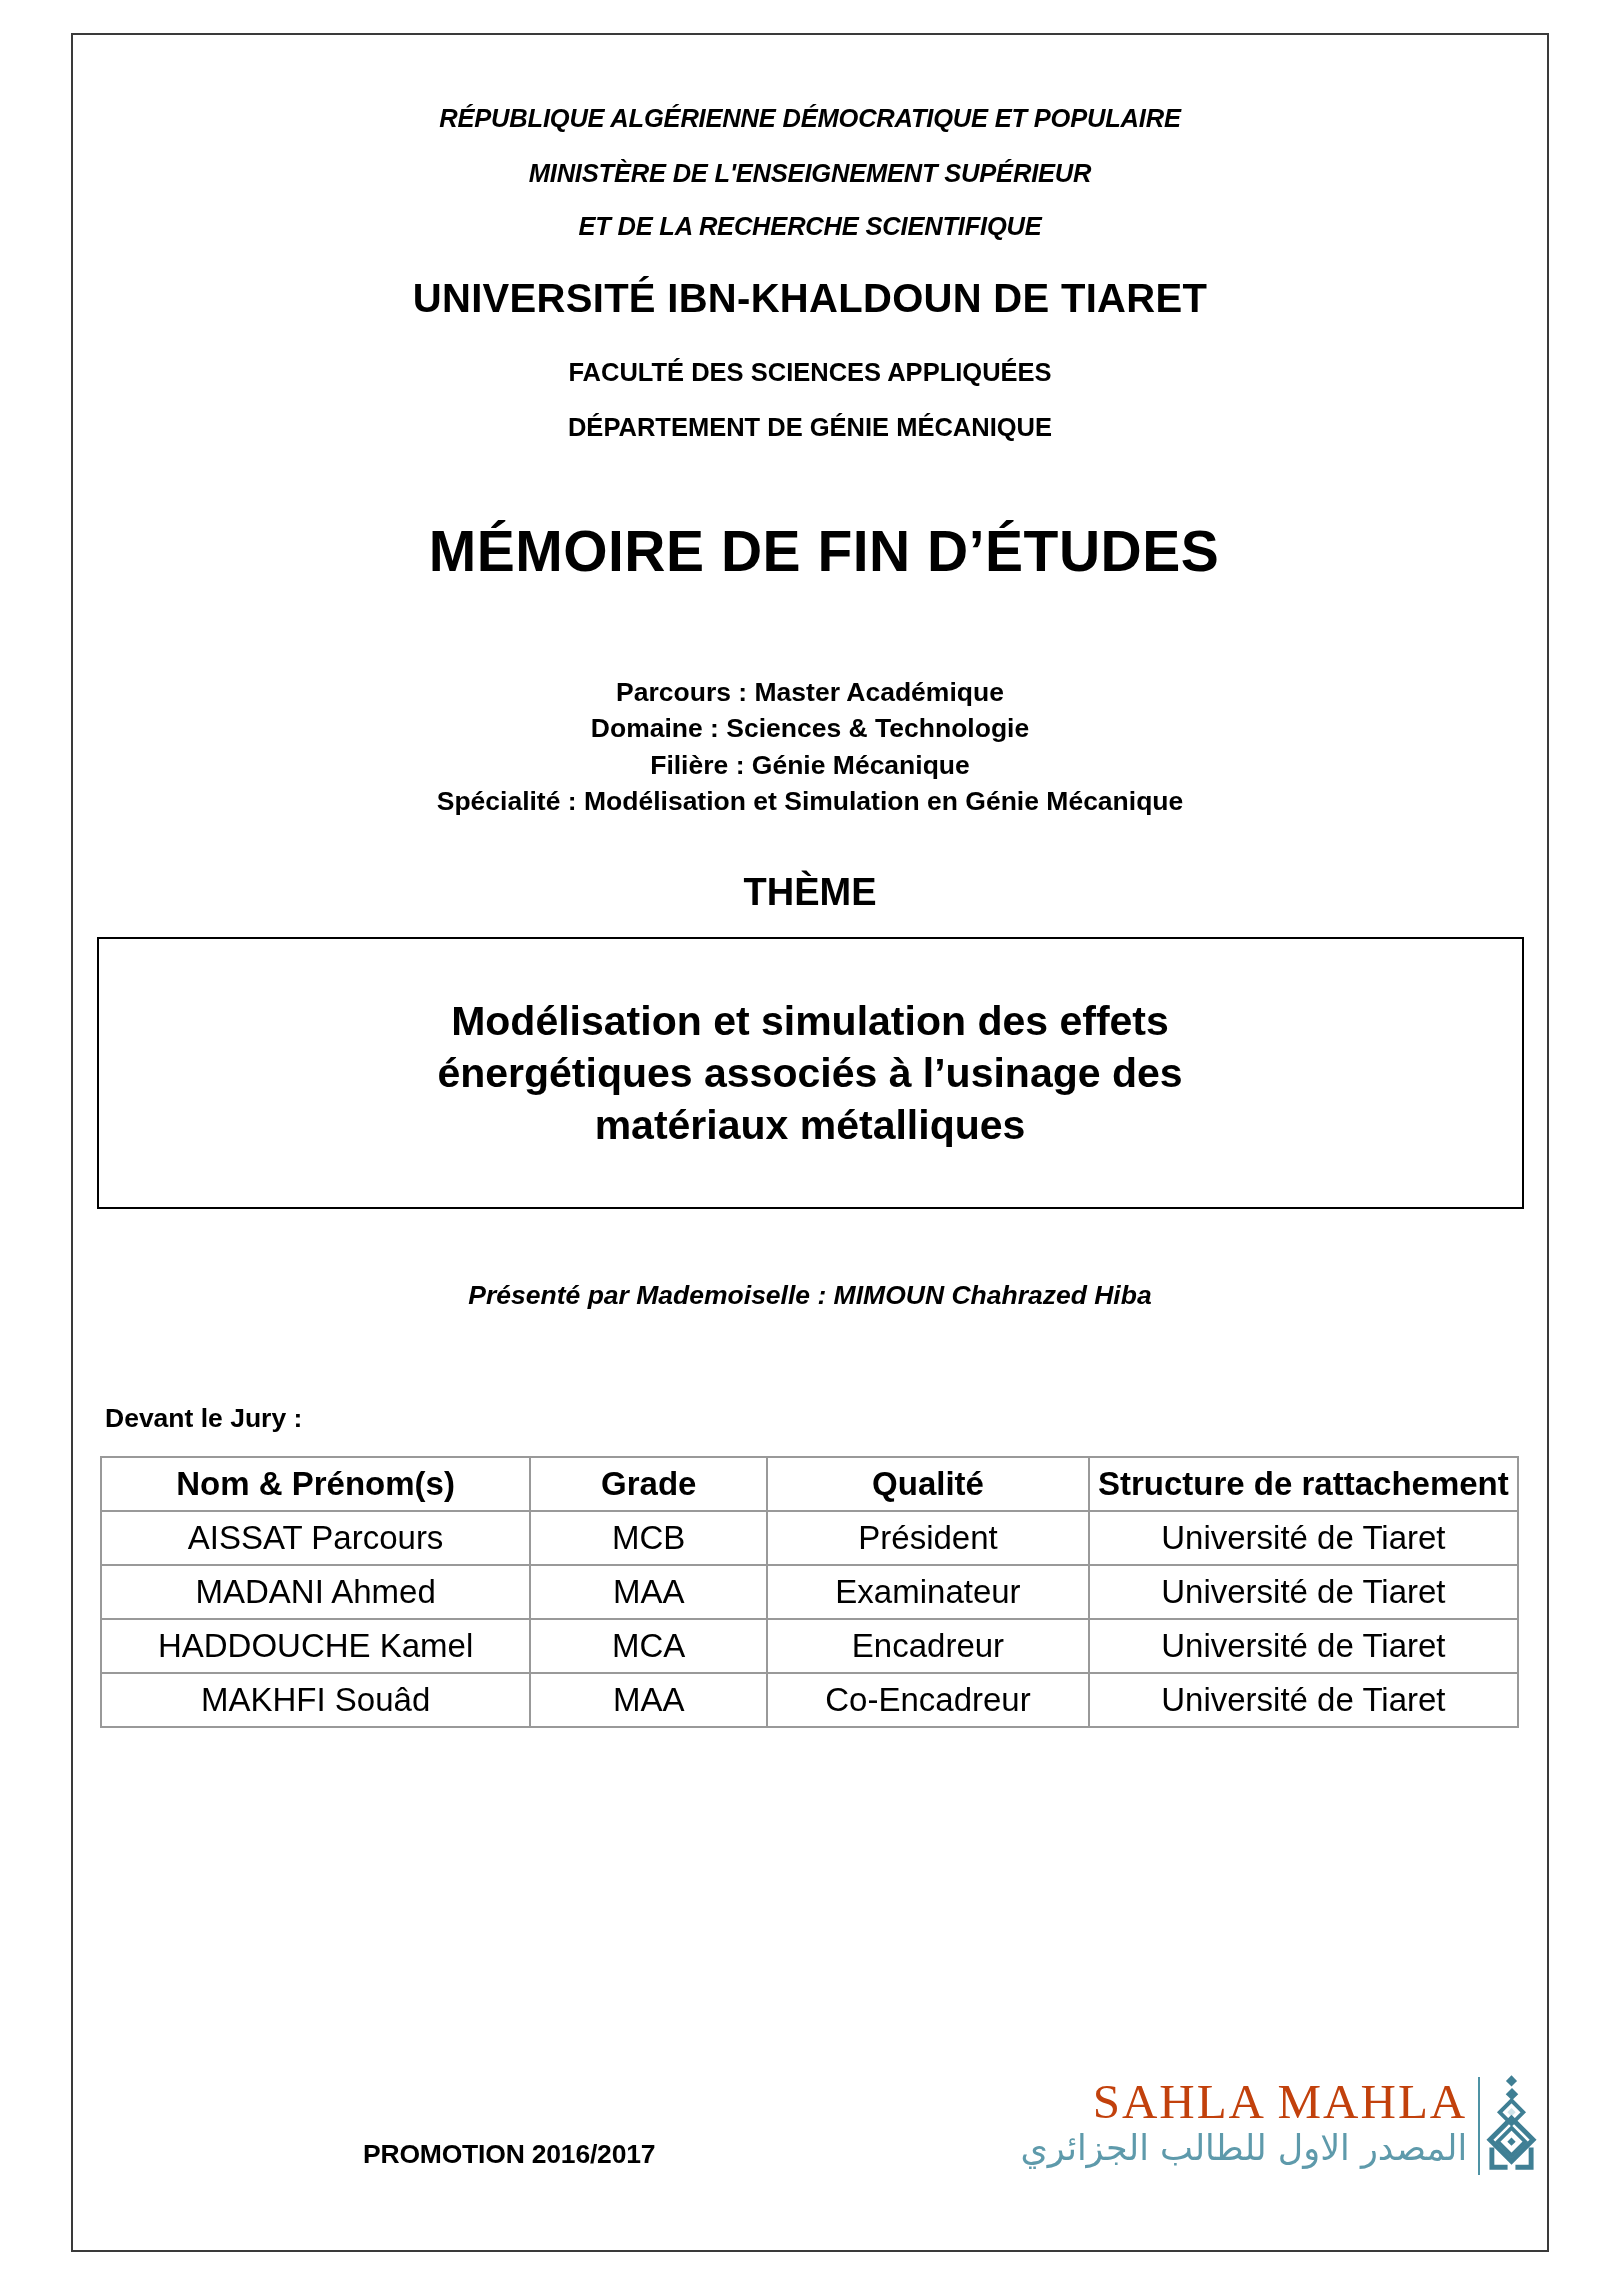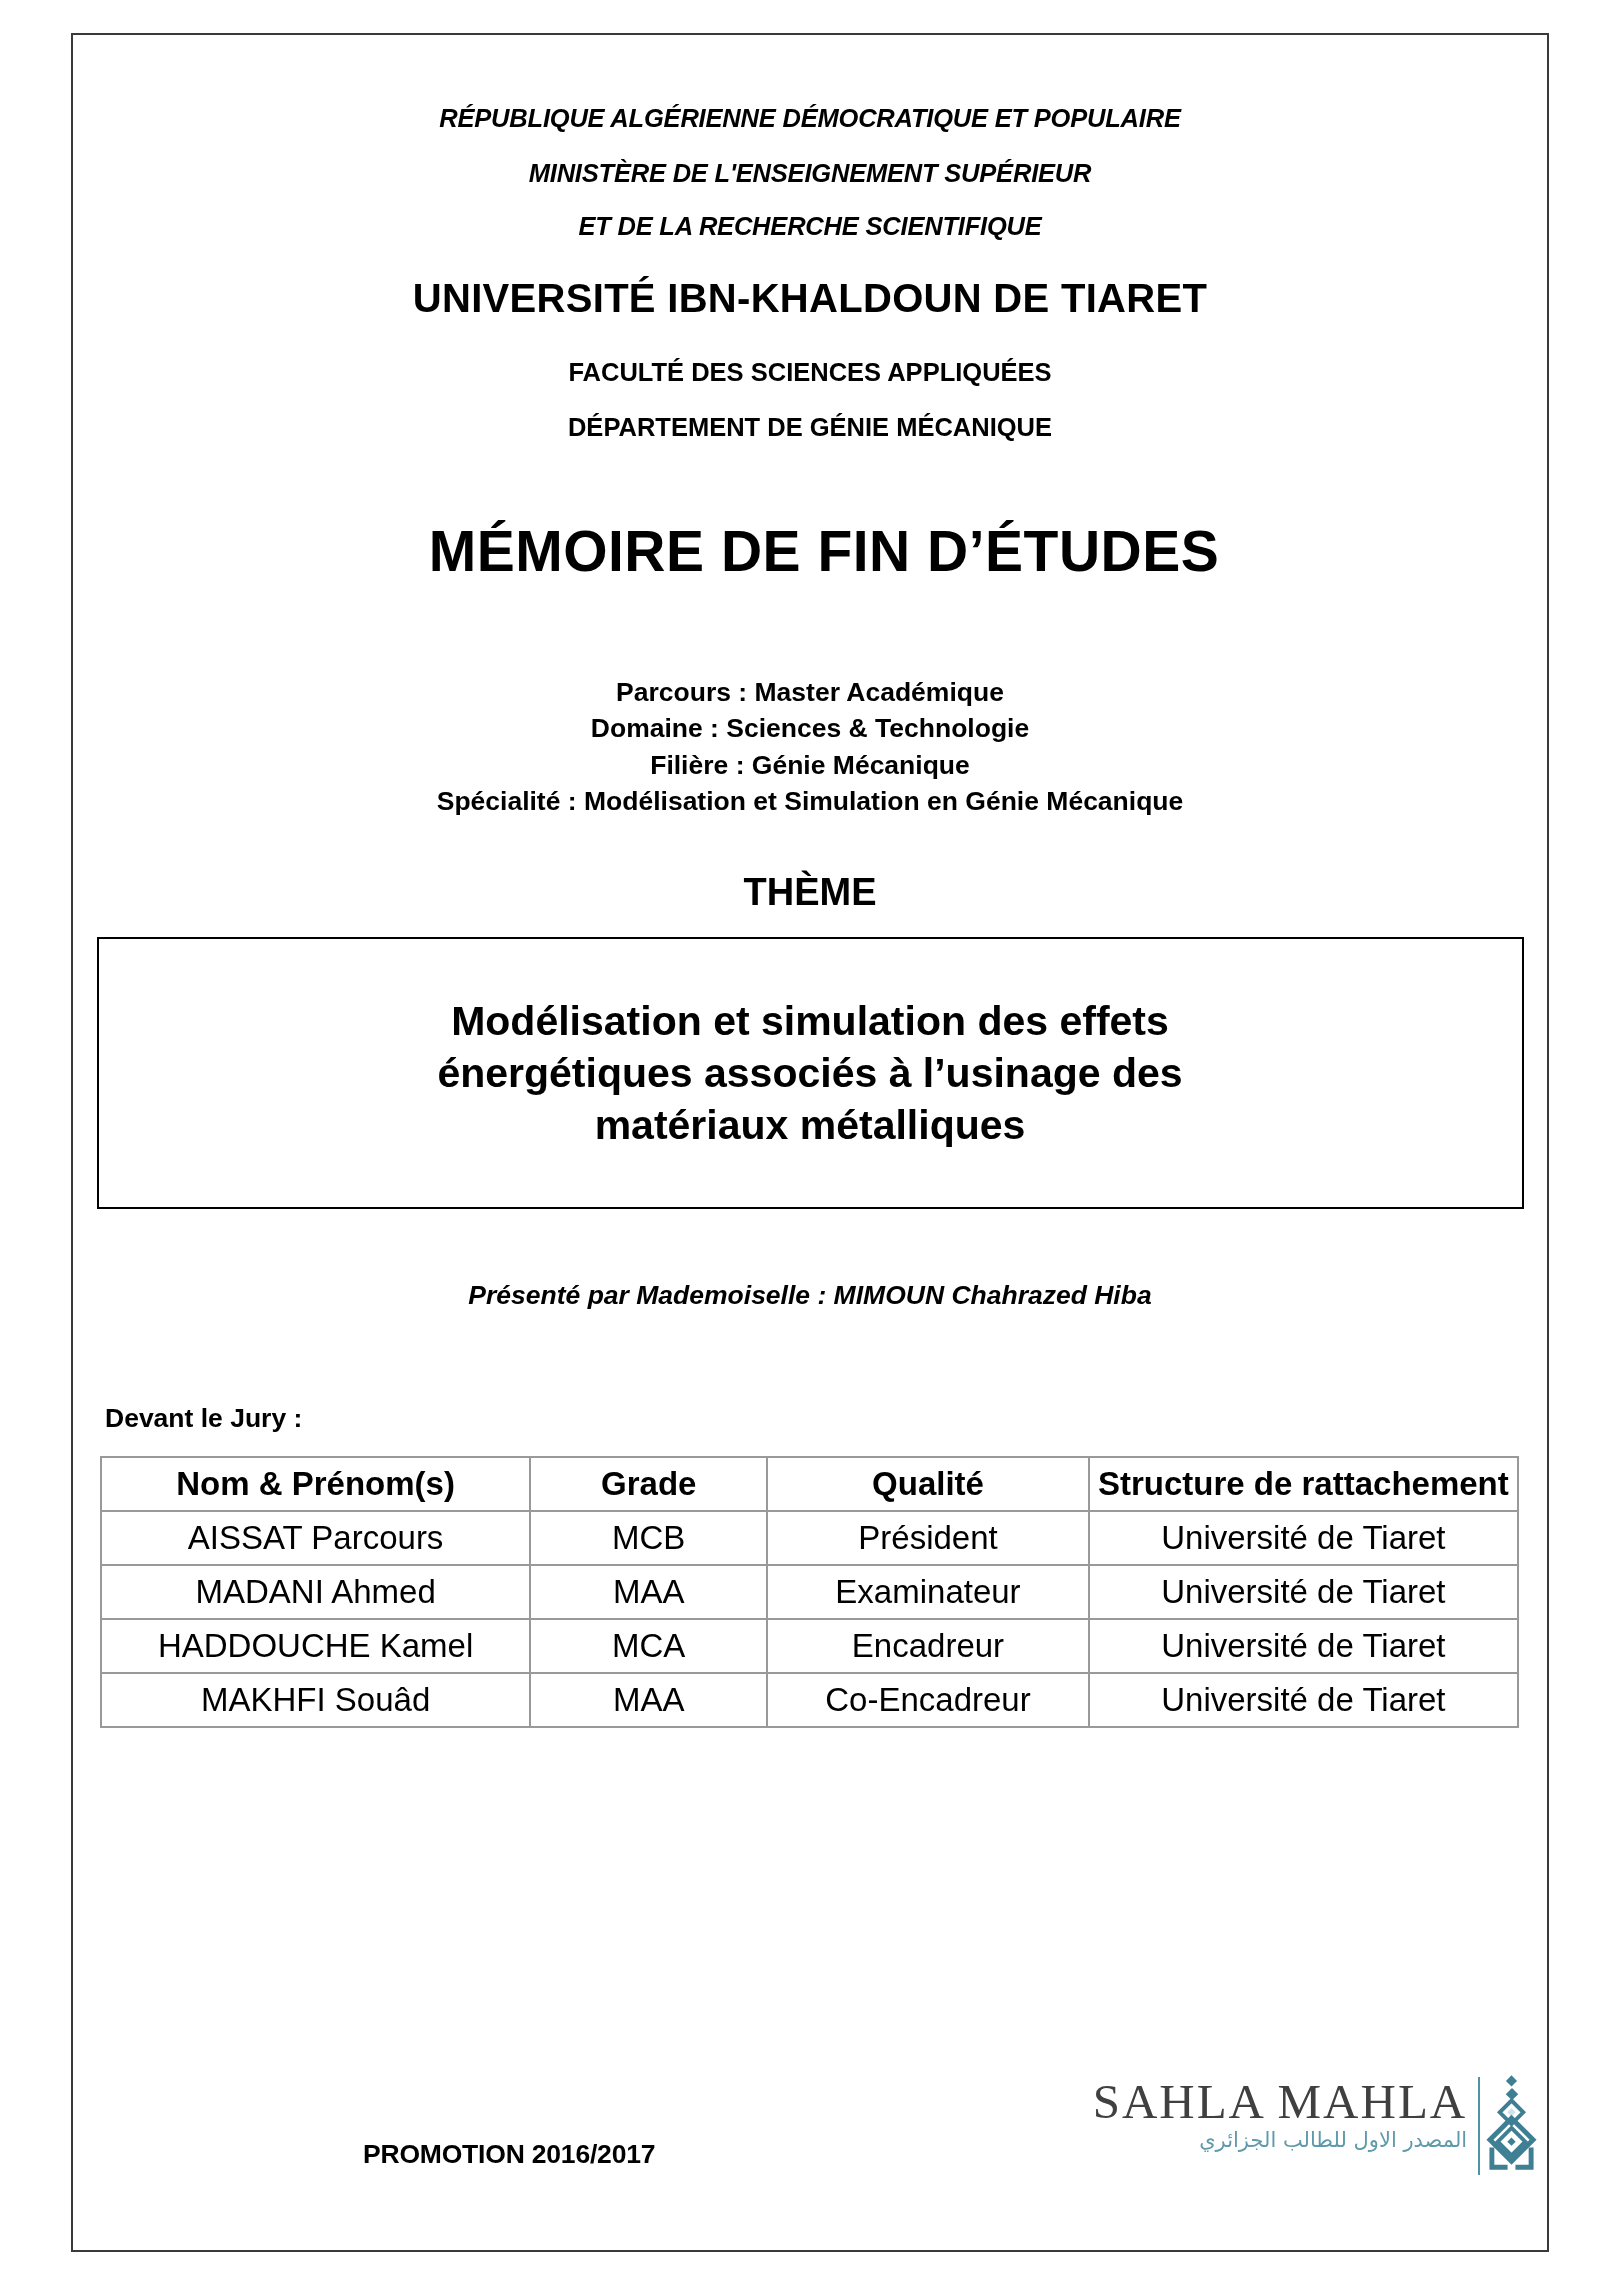--- a/index.html
+++ b/index.html
@@ -188,29 +188,29 @@
     width: 412px;
     height: 116px;
   }
   .logo-text {
     position: absolute;
     right: 74px;
     top: 2px;
     font-family: "Liberation Serif", serif;
     font-size: 49px;
     letter-spacing: 2px;
-    color: #404040;
+    color: #c2410c;
     white-space: nowrap;
   }
   .logo-arabic {
     position: absolute;
     right: 74px;
     top: 57px;
     font-family: "DejaVu Sans", sans-serif;
-    font-size: 21px;
+    font-size: 35px;
     color: #5e9aab;
     white-space: nowrap;
     direction: rtl;
   }
   .logo-divider {
     position: absolute;
     right: 61px;
     top: 5.9px;
     width: 2px;
     height: 98px;

